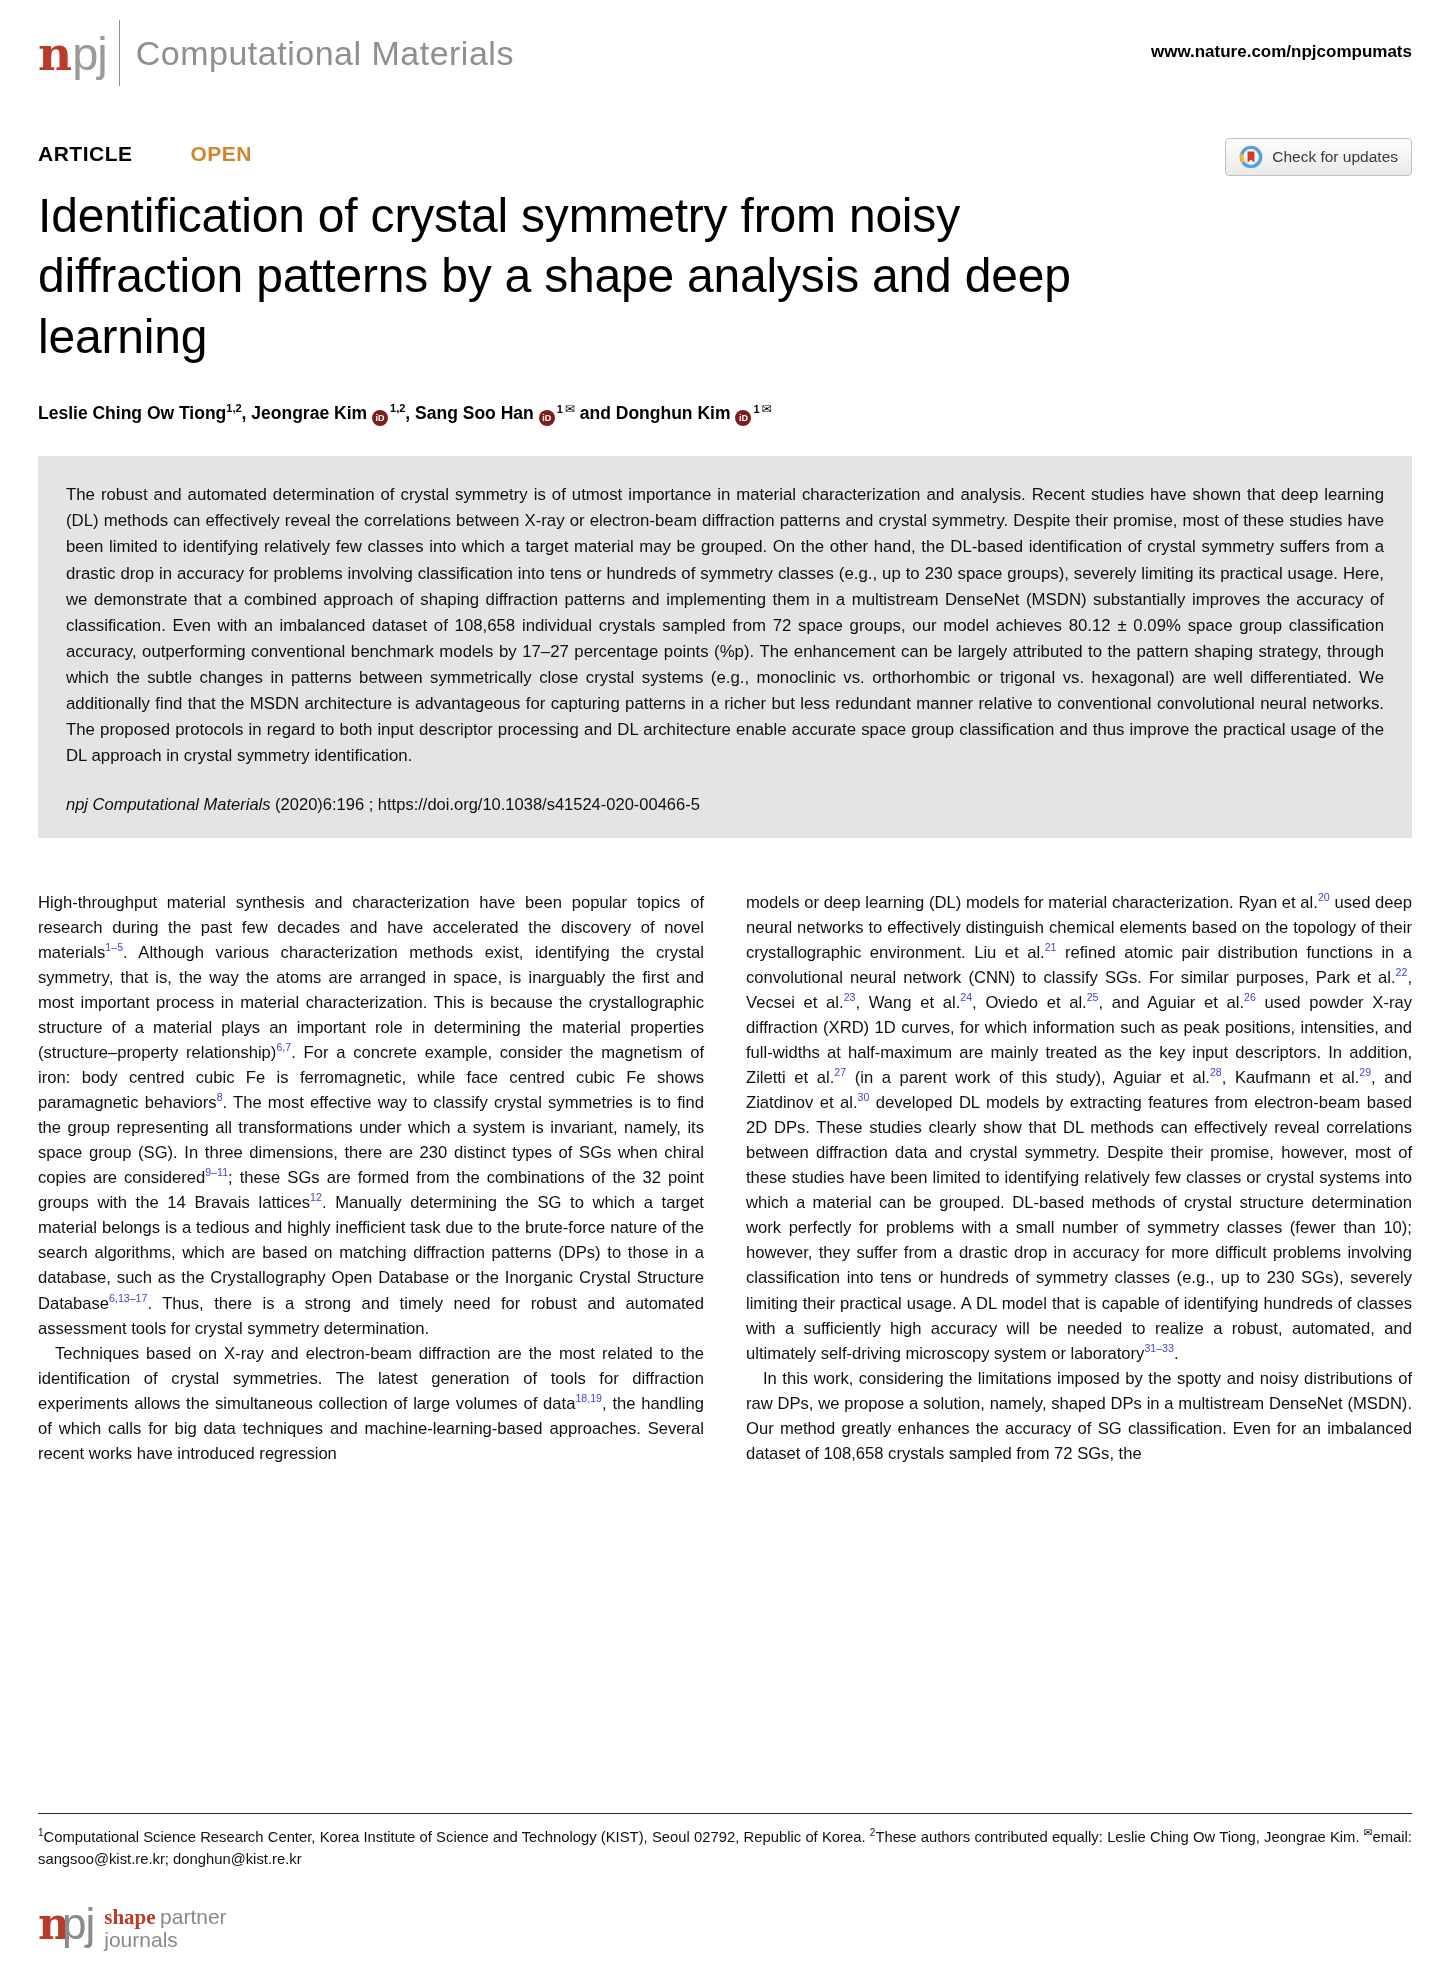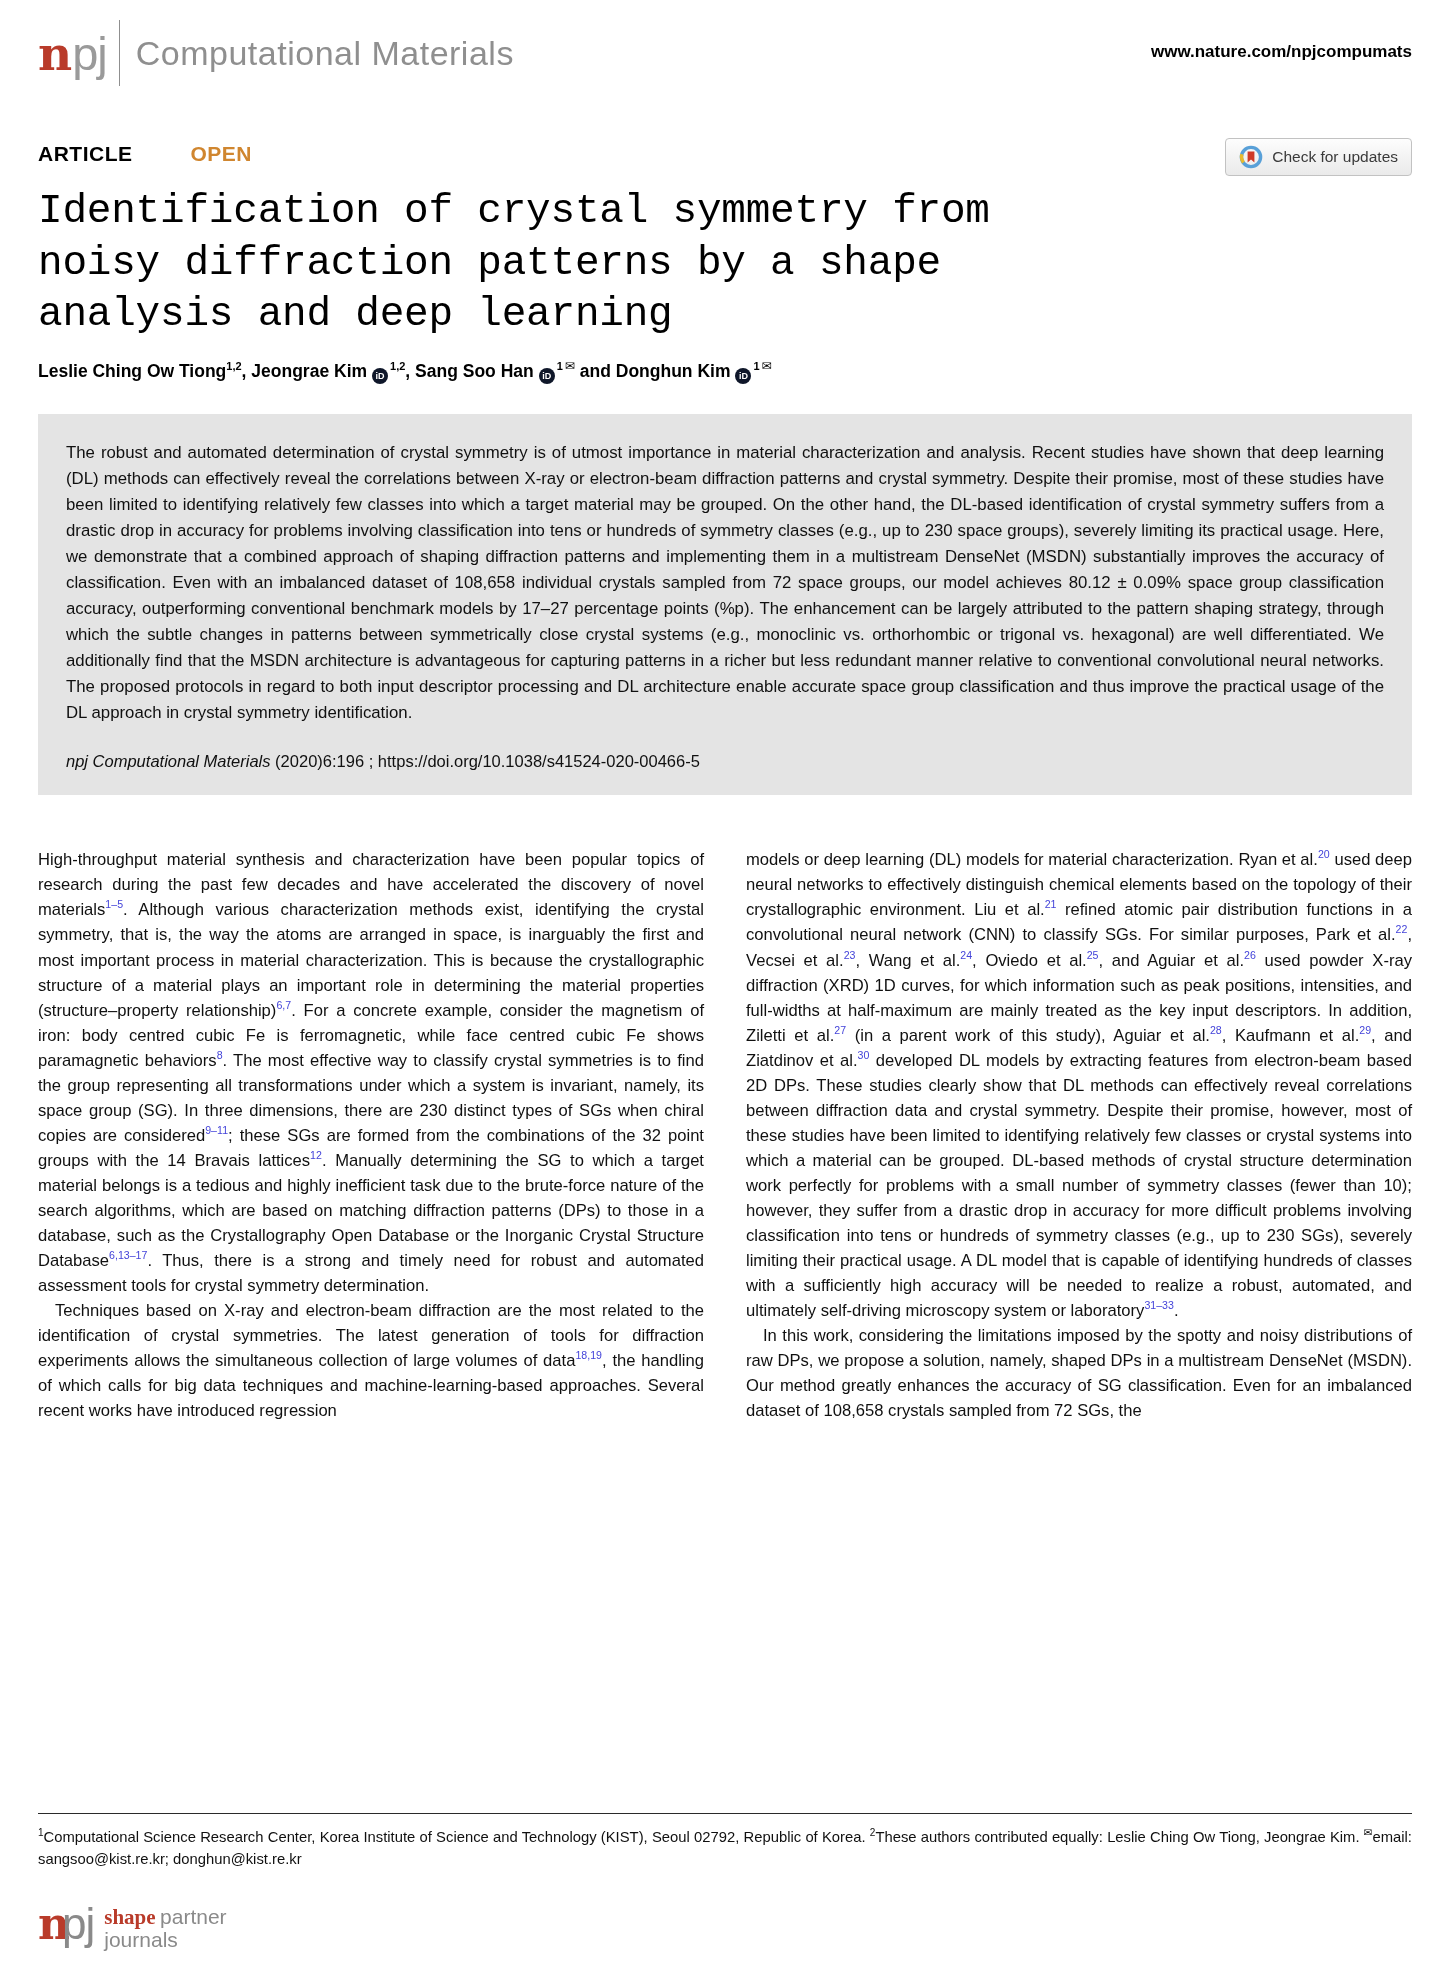--- a/index.html
+++ b/index.html
@@ -41,29 +41,29 @@
   .article-label { font-size: 21px; font-weight: 700; letter-spacing: 0.5px; color: #000; }
   .open-label { font-size: 21px; font-weight: 700; letter-spacing: 0.5px; color: #d0862f; }
   .check-badge {
     display: flex; align-items: center; gap: 9px;
     border: 1px solid #c2c2c2; border-radius: 4px;
     background: linear-gradient(#fdfdfd, #eaeaea);
     padding: 6px 13px; font-size: 15.5px; color: #3a3a3a;
     cursor: pointer; margin-top: -4px; margin-left: 11px;
   }
   .page-title {
-    font-family: Liberation Mono, monospace; font-weight: 400;
-    font-size: 41px; line-height: 1.26; letter-spacing: -0.2px;
-    color: #000; max-width: 1080px; margin: 10px 38px 0 38px;
+    font-family: Liberation Sans, sans-serif; font-weight: 400;
+    font-size: 48px; line-height: 1.26; letter-spacing: -0.2px;
+    color: #000; max-width: 1080px; margin: 10px 38px 16px 38px;
   }
   .authors { margin: 20px 38px 0 38px; font-size: 17.5px; font-weight: 700; color: #000; }
   .authors sup { font-size: 11px; vertical-align: super; line-height: 0; }
   .orcid-icon {
     display: inline-block; width: 16px; height: 16px; border-radius: 50%;
-    background: #0f172a; color: #fff; font-size: 9px; font-weight: 700;
+    background: #7f1d1d; color: #fff; font-size: 9px; font-weight: 700;
     text-align: center; line-height: 16px; margin: 0 2px 0 5px;
     vertical-align: -2px; font-family: "Liberation Sans", sans-serif;
   }
   .env-glyph { font-family: "DejaVu Sans", sans-serif; font-size: 12px; margin-left: 2px; font-weight: 400; }
 
   
   .abstract-box {
     background: #e4e4e4; margin: 30px 38px 0 38px; padding: 26px 28px 24px 28px;
   }
   .abstract-text {

